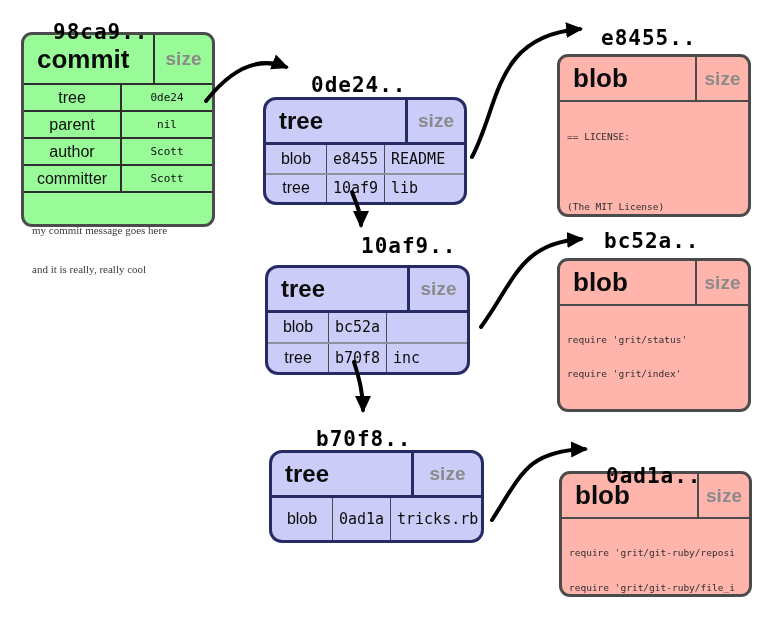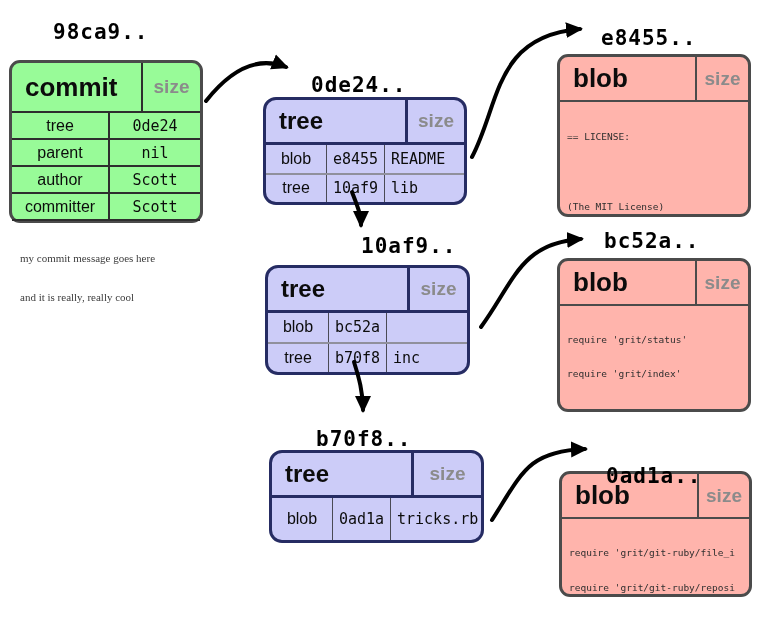--- a/index.html
+++ b/index.html
@@ -14,32 +14,32 @@
   .lbl-0de24{left:311px;top:73px;}
   .lbl-e8455{left:601px;top:26px;}
   .lbl-10af9{left:316px;top:234px;margin-left:45px;}
   .lbl-bc52a{left:604px;top:229px;}
   .lbl-b70f8{left:316px;top:427px;}
   .lbl-0ad1a{left:606px;top:444px;margin-top:20px;}
 
   .box{position:absolute;box-sizing:border-box;display:flex;flex-direction:column;z-index:2;}
 
   
-  .commit-box{left:9px;top:32px;width:194px;height:163px;background:#98fb98;
-              border:3px solid #4b4b4b;border-radius:11px;margin-top:28px;}
+  .commit-box{left:21px;top:32px;width:194px;height:195px;background:#98fb98;
+              border:3px solid #4b4b4b;border-radius:11px;}
   .commit-box .hdr{display:flex;height:48px;border-bottom:2px solid #2e2e2e;flex:0 0 auto;}
   .commit-box .hdr-title{width:116px;border-right:2px solid #2e2e2e;display:flex;align-items:center;
               padding-left:13px;font-weight:bold;font-size:26px;color:#0c0c0c;}
   .hdr-size{flex:1;display:flex;align-items:center;justify-content:center;
               color:#8b8b8b;font-size:19px;font-weight:bold;text-align:center;}
   .kv-row{display:flex;height:25px;border-bottom:2px solid #2e2e2e;flex:0 0 auto;}
   .kv-label{width:96px;border-right:2px solid #2e2e2e;display:flex;align-items:center;
               justify-content:center;font-size:16px;color:#0c0c0c;}
   .kv-value{flex:1;display:flex;align-items:center;justify-content:center;
-              font-family:"DejaVu Sans Mono",monospace;font-size:15px;color:#0c0c0c;}
+              font-family:"DejaVu Sans Mono",monospace;font-size:11px;color:#0c0c0c;}
   .commit-msg{flex:1;padding:5px 0 0 8px;font-family:Liberation Serif, serif;
               font-size:11px;line-height:13px;color:#3c3c3c;white-space:pre;}
 
   
   .tree-box{background:#ccccf8;border:3.5px solid #262c63;border-radius:13px;}
   .tree-0{left:263px;top:97px;width:204px;height:108px;}
   .tree-1{left:265px;top:265px;width:205px;height:110px;}
   .tree-2{left:269px;top:450px;width:215px;height:93px;}
   .tree-box .hdr{display:flex;height:42px;border-bottom:3px solid #262c63;flex:0 0 auto;}
   .tree-box .hdr-title{width:126px;border-right:3px solid #262c63;display:flex;align-items:center;
@@ -199,21 +199,21 @@
       
     </div>
   </div>
 
   <div class="box blob-box blob-2">
     <div class="hdr">
       <div class="hdr-title">blob</div>
       <div class="hdr-size">size</div>
     </div>
     <div class="blob-content">
+      <div>require 'grit/git-ruby/reposi</div>
       <div>require 'grit/git-ruby/file_i</div>
-      <div>require 'grit/git-ruby/reposi</div>
       
       
       
     </div>
   </div>
 
 </div>
 
 </body></html>

